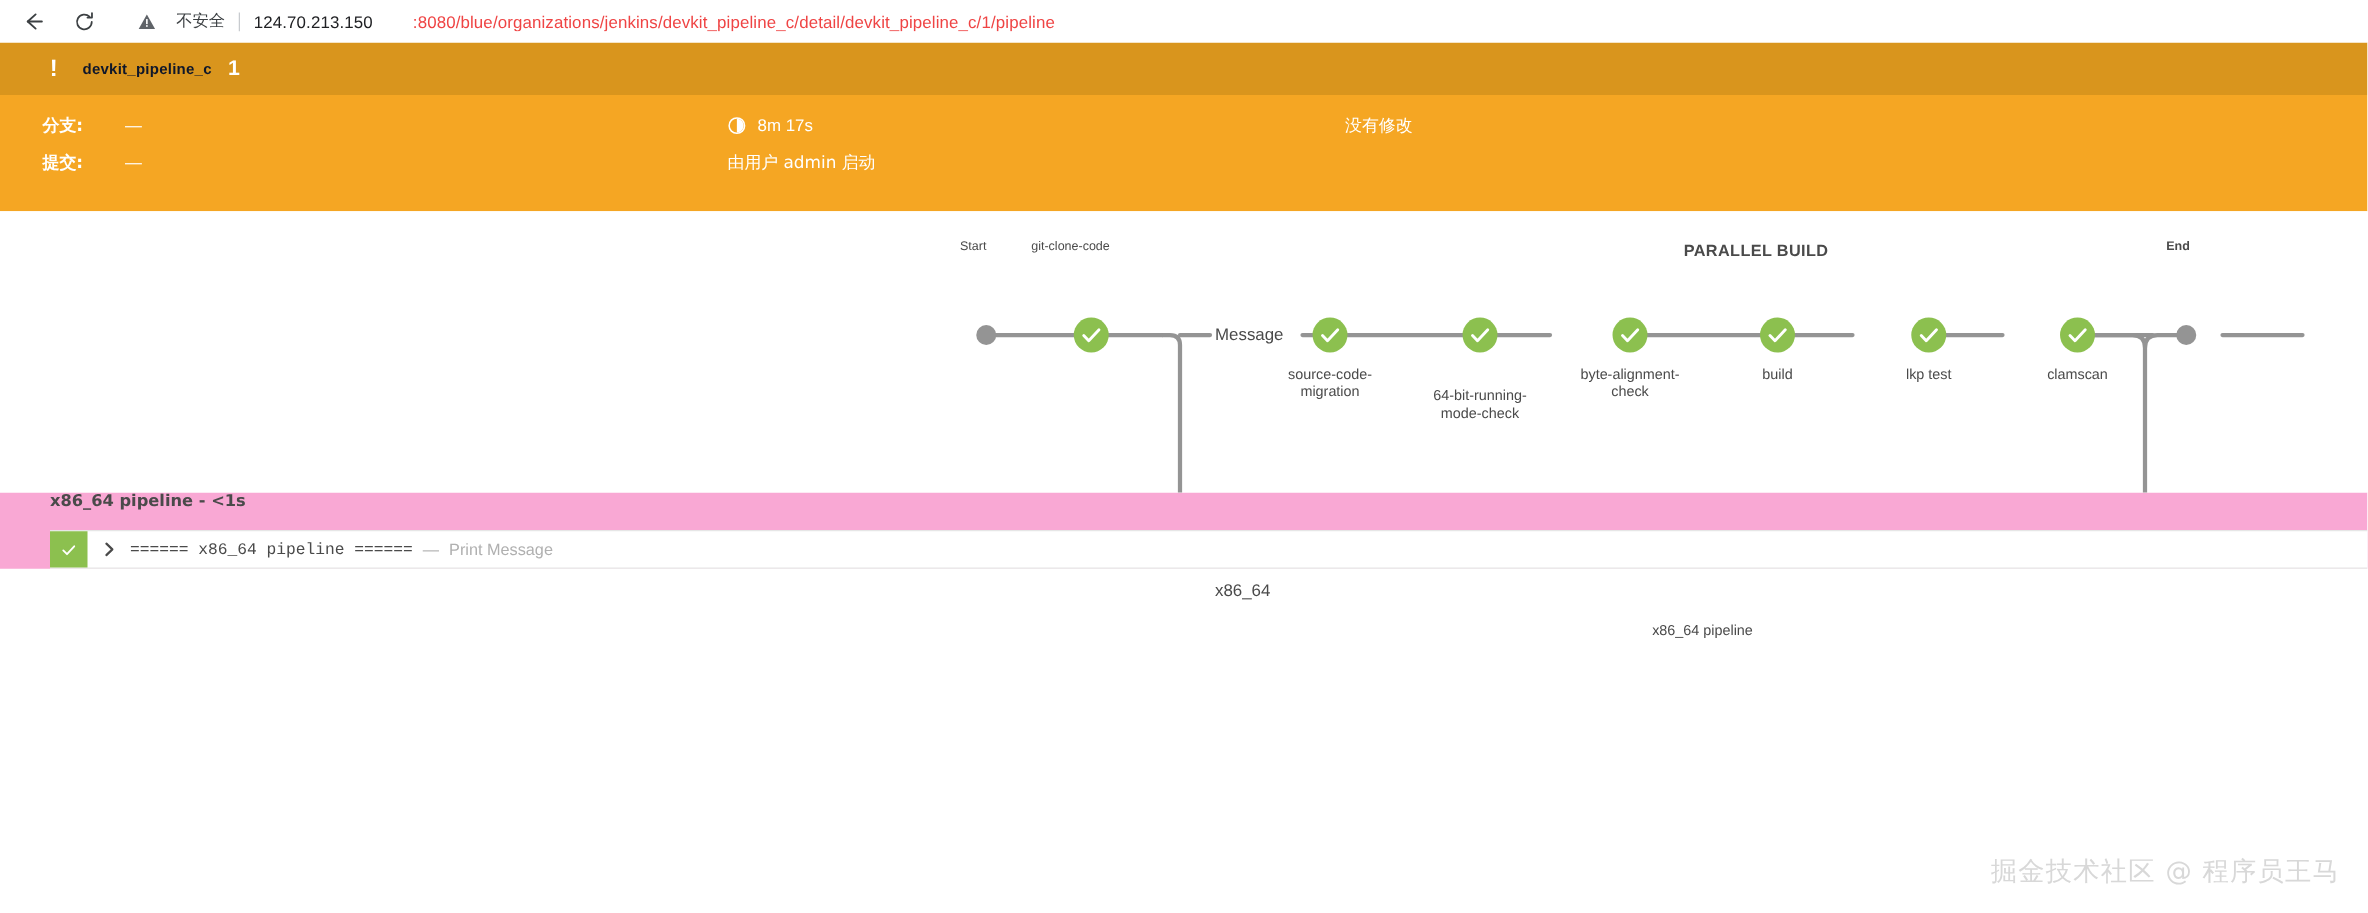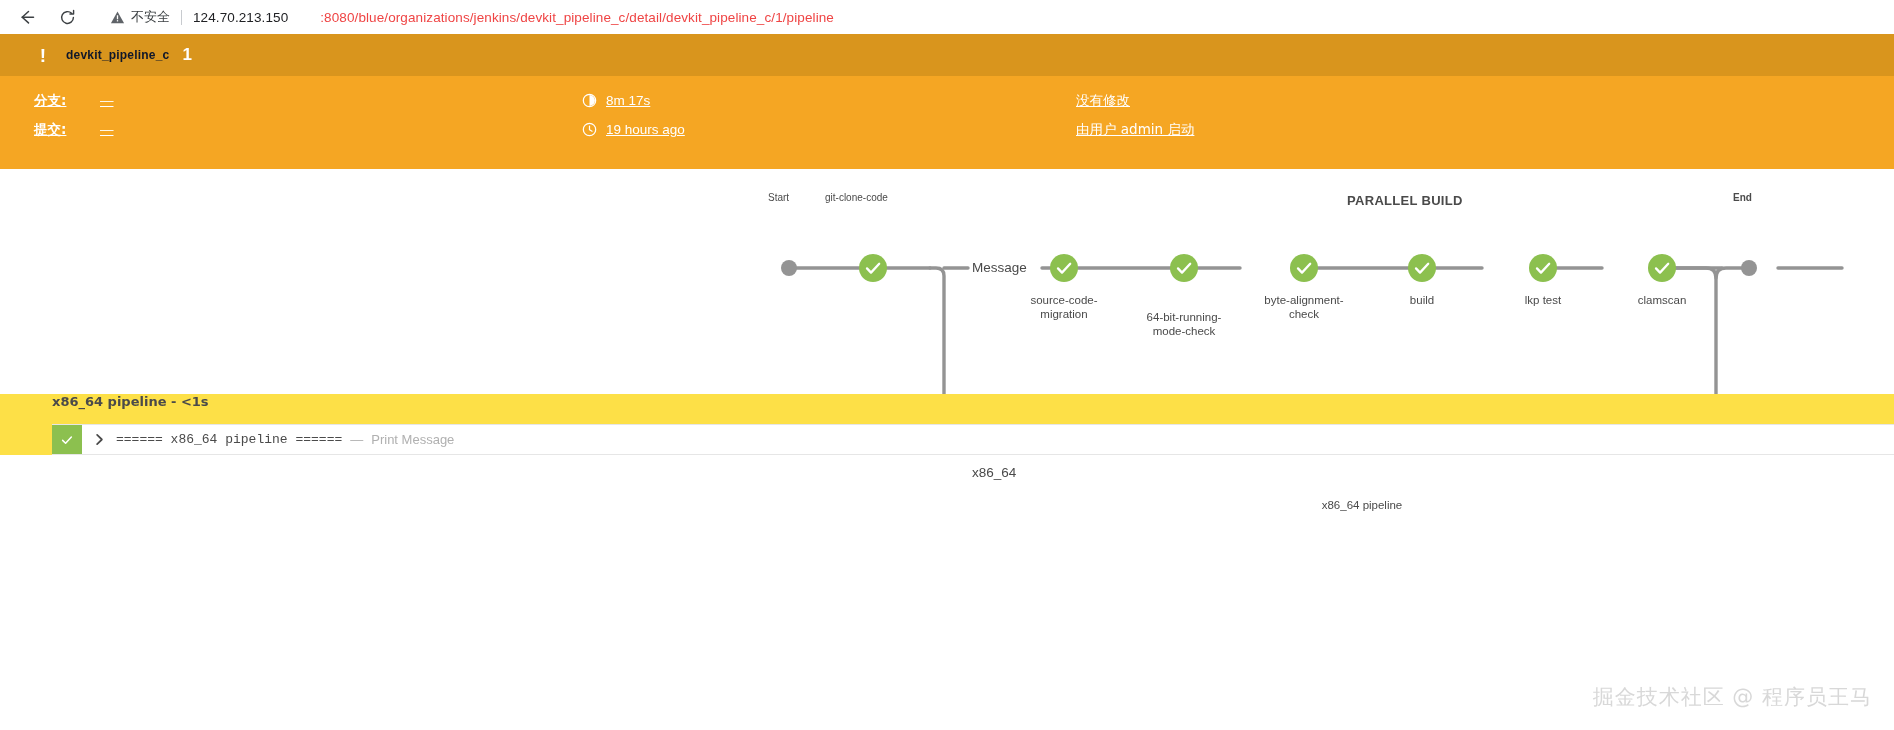--- a/index.html
+++ b/index.html
@@ -30,21 +30,21 @@
     height: 26px;
     flex: 1 1 auto;
     display: flex; align-items: center;
     background: #f1f3f4;
     border-radius: 13px;
     padding: 0 14px;
     max-width: 1700px;
   }
   .omnibox.white { background: #ffffff; }
   .secure-chip {
-    display: flex; align-items: center; gap: 6px;
+    display: flex; align-items: center; gap: 16px;
     flex: 0 0 auto;
   }
   .secure-text {
     font-size: 13px; color: #3c4043;
     font-family: "DejaVu Sans", sans-serif;
     white-space: nowrap;
   }
   .omni-divider {
     width: 1px; height: 15px; background: #c8cbcf;
     margin: 0 11px;
@@ -88,21 +88,21 @@
   .jk-meta {
     background: #f5a623;
     padding: 10px 0 16px 0;
     height: 93px;
   }
   .jk-meta-row {
     display: flex; align-items: center;
     height: 29px;
     padding-left: 34px;
   }
-  .meta-cell { display: flex; align-items: center; color: #ffffff; font-size: 13.5px; text-decoration: underline; }
+  .meta-cell { display: flex; align-items: center; color: #ffffff; font-size: 13.5px; }
   .meta-label {
     width: 66px;
     font-weight: bold;
     font-family: "DejaVu Sans", sans-serif;
     font-size: 13.5px;
   }
   .meta-value { color: #ffffff; font-size: 13.5px; }
   .col-1 { width: 548px; flex: 0 0 auto; }
   .col-2 { width: 494px; flex: 0 0 auto; display: flex; align-items: center; gap: 9px; }
   .col-3 { flex: 1 1 auto; font-size: 13.5px; font-family: "DejaVu Sans", sans-serif; }
@@ -131,21 +131,21 @@
     color: #4a4a4a;
   }
   .g-label.stage-top { font-size: 10px; color: #4a4a4a; }
   .g-label.parallel-hdr {
     font-size: 13px; font-weight: bold; color: #4a4a4a;
     letter-spacing: .3px;
   }
   .g-label.branch-name { font-size: 13.5px; color: #4a4a4a; }
 
   
-  .log-section { padding: 0 0 0 12px; background: #fde047; }
+  .log-section { padding: 0 0 0 0; background: #f9a8d4; }
   .log-heading {
     font-size: 13px; font-weight: bold; color: #4a4a4a;
     padding: 0 0 0 40px;
     margin-bottom: 15px;
     font-family: "DejaVu Sans", sans-serif;
   }
   .log-row {
     display: flex; align-items: stretch;
     height: 31px;
     background: #ffffff;
@@ -238,27 +238,20 @@
         <span class="meta-value">8m 17s</span>
       </div>
       <div class="meta-cell col-3">没有修改</div>
     </div>
 
     <div class="jk-meta-row">
       <div class="meta-cell col-1">
         <span class="meta-label">提交:</span>
         <span class="meta-value">—</span>
       </div>
-      <div class="meta-cell col-2">
-        <svg class="meta-ico" viewBox="0 0 16 16" aria-hidden="true">
-          <circle cx="8" cy="8" r="6.6" fill="none" stroke="#ffffff" stroke-width="1.3"></circle>
-          <path d="M8 4.3 V8.3 L10.7 9.9" fill="none" stroke="#ffffff" stroke-width="1.3" stroke-linecap="round" stroke-linejoin="round"></path>
-        </svg>
-        <span class="meta-value">19 hours ago</span>
-      </div>
       <div class="meta-cell col-3">由用户 admin 启动</div>
     </div>
   </div>
 </div>
 
 <div class="graph-area">
 
   <svg class="graph-svg" width="1894" height="225" aria-hidden="true">
     <defs>
       <g id="okNode">

